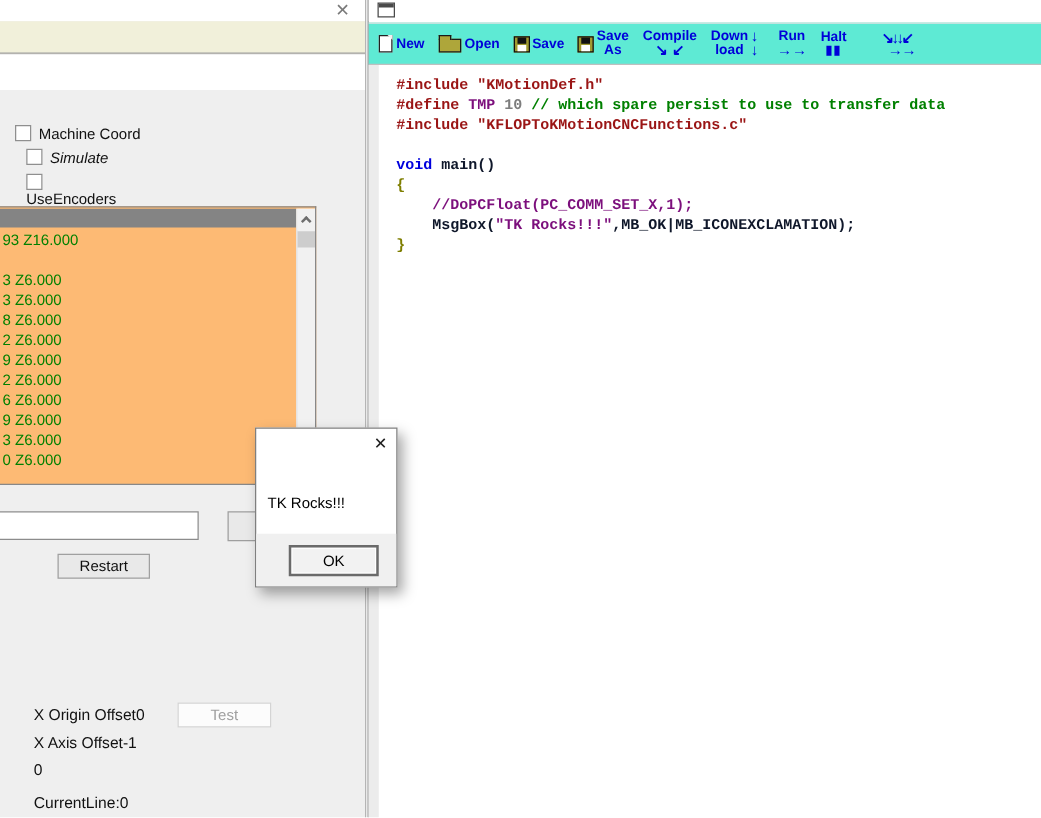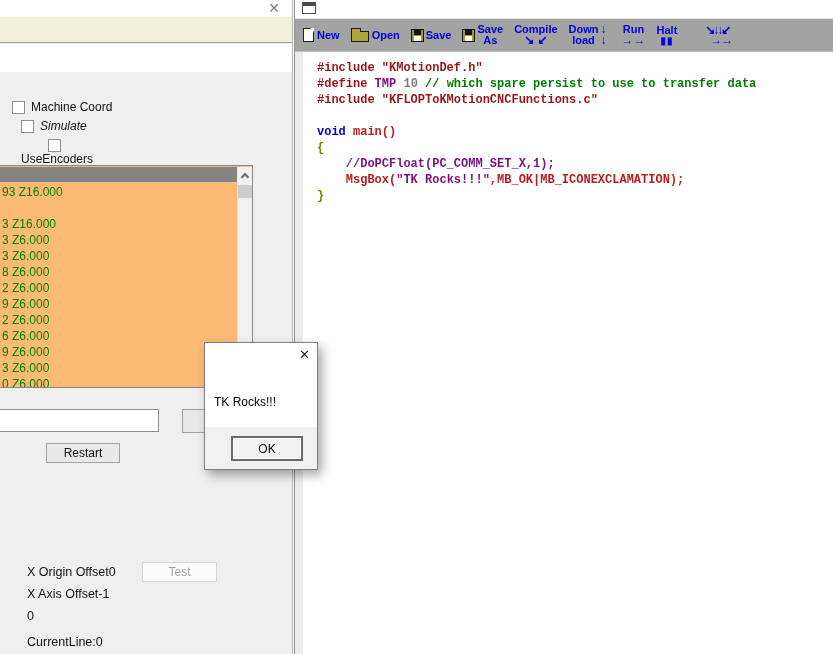--- a/index.html
+++ b/index.html
@@ -9,21 +9,21 @@
   
   #left-win { position:absolute; left:0; top:0; width:293px; height:654px;
               background:#efefef; border-right:1px solid #b5b5b5; }
   .lw-topbar { position:absolute; left:0; top:0; width:100%; height:17px; background:#fff; }
   .lw-close { position:absolute; right:12px; top:0px; font-size:14px; color:#7a7a7a;
               line-height:17px; cursor:default; }
   .lw-beige { position:absolute; left:0; top:17px; width:100%; height:26px;
               background:#f1f0da; border-bottom:1px solid #9f9f9f; }
   .lw-white { position:absolute; left:0; top:44px; width:100%; height:28px; background:#fff; }
 
-  .cb-row { position:absolute; display:flex; align-items:center; }
+  .cb-row { position:absolute; display:flex; }
   .cb-box { width:13px; height:13px; background:#fff; border:1px solid #8f8f8f; margin-right:6px; }
   .cb-label { font-size:12px; color:#111; }
 
   
   .gcode-box { position:absolute; left:0; top:165px; width:253px; height:223px;
                background:#fdba74; border-top:1px solid #888; border-right:1px solid #888;
                border-bottom:1px solid #888; overflow:hidden; }
   .gcode-selected { position:absolute; left:0; top:1px; width:237px; height:15px; background:#848484; }
   .gcode-rows { position:absolute; left:2px; top:18px; width:232px; }
   .gcode-row { height:16px; line-height:16px; font-size:12px; color:#008000; white-space:pre; }
@@ -48,21 +48,21 @@
 
   
   #editor-win { position:absolute; left:294px; top:0; width:539px; height:654px;
                 background:#fff; border-left:1px solid #8f8f8f; }
   .ed-titlebar { position:absolute; left:0; top:0; width:100%; height:17px; background:#fff; }
   .ed-title-icon { position:absolute; left:7px; top:2px; width:14px; height:12px;
                    border:1px solid #4a4a4a; background:#fff; }
   .ed-title-icon::before { content:""; position:absolute; left:0; top:0; width:100%; height:3px; background:#4a4a4a; }
   .ed-title-text { position:absolute; left:27px; top:1px; font-size:12px; color:#a0a0a0; white-space:nowrap; }
 
-  .ed-toolbar { position:absolute; left:0; top:18px; width:100%; height:34px; background:#a3a3a3;
+  .ed-toolbar { position:absolute; left:0; top:18px; width:100%; height:34px; background:#5eead4;
                 border-top:1px solid #e2e2e2; border-bottom:1px solid #bfbfbf;
                 display:flex; align-items:center; padding-left:8px; color:#0000d9;
                 font-weight:bold; font-size:11px; }
   .tb-item { display:flex; align-items:center; margin-right:11px; cursor:default; }
   .tb-stack { display:flex; flex-direction:column; align-items:center; line-height:11px; }
   .tb-arrows { font-size:12px; line-height:11px; letter-spacing:0px; }
 
   .ico-new { position:relative; width:11px; height:14px; background:#fff; border:1px solid #222; margin-right:3px; }
   .ico-new::after { content:""; position:absolute; right:-1px; top:-1px; width:0; height:0;
                     border-left:4px solid transparent; border-top:4px solid #f1f1f1;
@@ -82,21 +82,21 @@
   .ed-code-area { position:absolute; left:0; top:52px; width:100%; height:602px; background:#fff; }
   .ed-margin { position:absolute; left:0; top:0; width:8px; height:100%; background:#ececec; }
   .code { position:absolute; left:22px; top:8px; font-family:"Liberation Mono", monospace;
           font-size:12px; font-weight:700; line-height:16px; }
   .code-line { height:16px; white-space:pre; }
   .tok-pp    { color:#9a1515; }
   .tok-macro { color:#7c0f7c; }
   .tok-num   { color:#7d7d7d; }
   .tok-cmt   { color:#008000; }
   .tok-kw    { color:#0000dd; }
-  .tok-plain { color:#b91c1c;text-align:center; }
+  .tok-plain { color:#0f172a;text-align:center; }
   .tok-brace { color:#7e7e00; }
   .tok-str   { color:#7c0f7c; }
   .tok-cmt2  { color:#7c0f7c; }
 
   
   #msgbox { position:absolute; left:204px; top:342px; width:114px; height:128px;
             background:#fff; border:1px solid #7f7f7f; z-index:30;
             box-shadow:4px 5px 10px rgba(0,0,0,0.35); }
   .dlg-close { position:absolute; right:7px; top:4px; font-size:13px; color:#222; cursor:default; }
   .dlg-message { position:absolute; left:9px; top:52px; font-size:12px; color:#000; }
@@ -129,21 +129,20 @@
     <div class="cb-row" style="left:21px; top:139px;flex-direction:column;">
       <span class="cb-box"></span>
       <span class="cb-label">UseEncoders</span>
     </div>
 
     <div class="gcode-box">
       <div class="gcode-selected"></div>
       <div class="gcode-rows">
         <div class="gcode-row">93 Z16.000</div>
         <div class="gcode-row"></div>
-        <div class="gcode-row">3 Z16.000</div>
         <div class="gcode-row">3 Z6.000</div>
         <div class="gcode-row">3 Z6.000</div>
         <div class="gcode-row">8 Z6.000</div>
         <div class="gcode-row">2 Z6.000</div>
         <div class="gcode-row">9 Z6.000</div>
         <div class="gcode-row">2 Z6.000</div>
         <div class="gcode-row">6 Z6.000</div>
         <div class="gcode-row">9 Z6.000</div>
         <div class="gcode-row">3 Z6.000</div>
         <div class="gcode-row">0 Z6.000</div>

